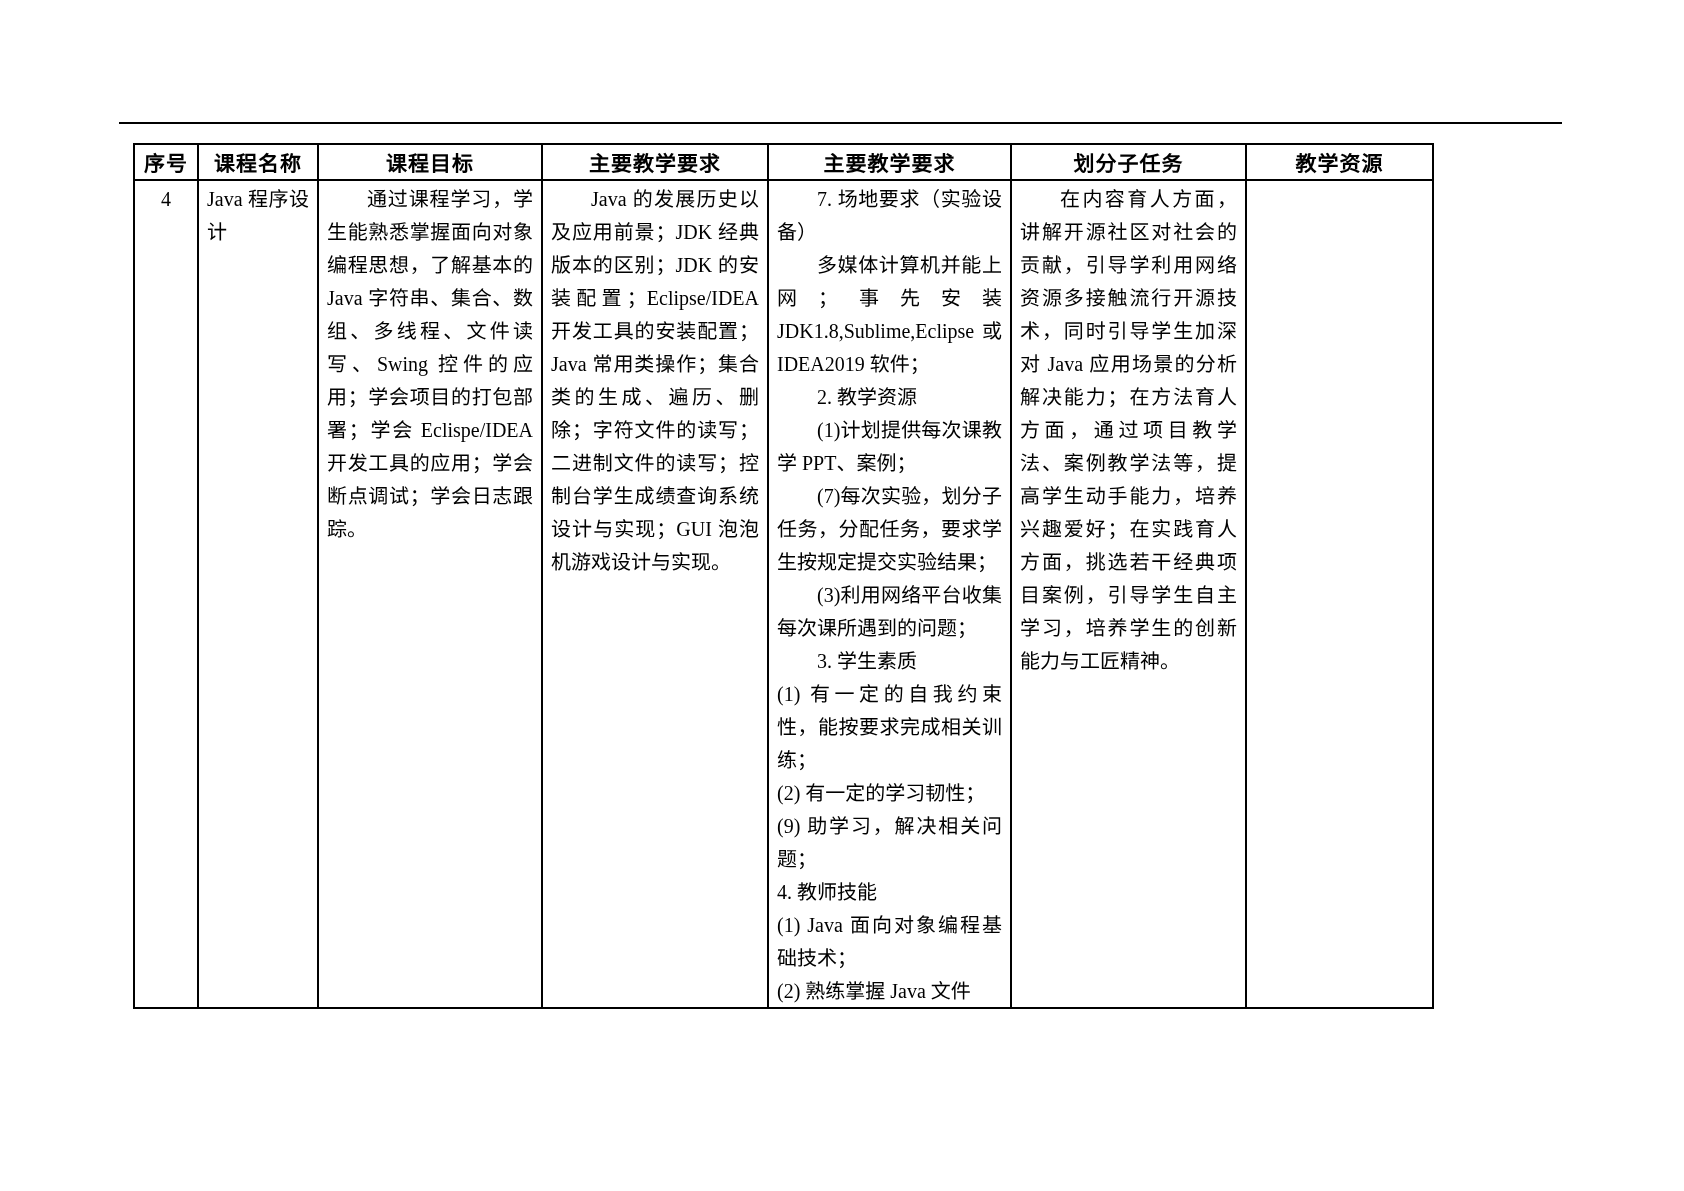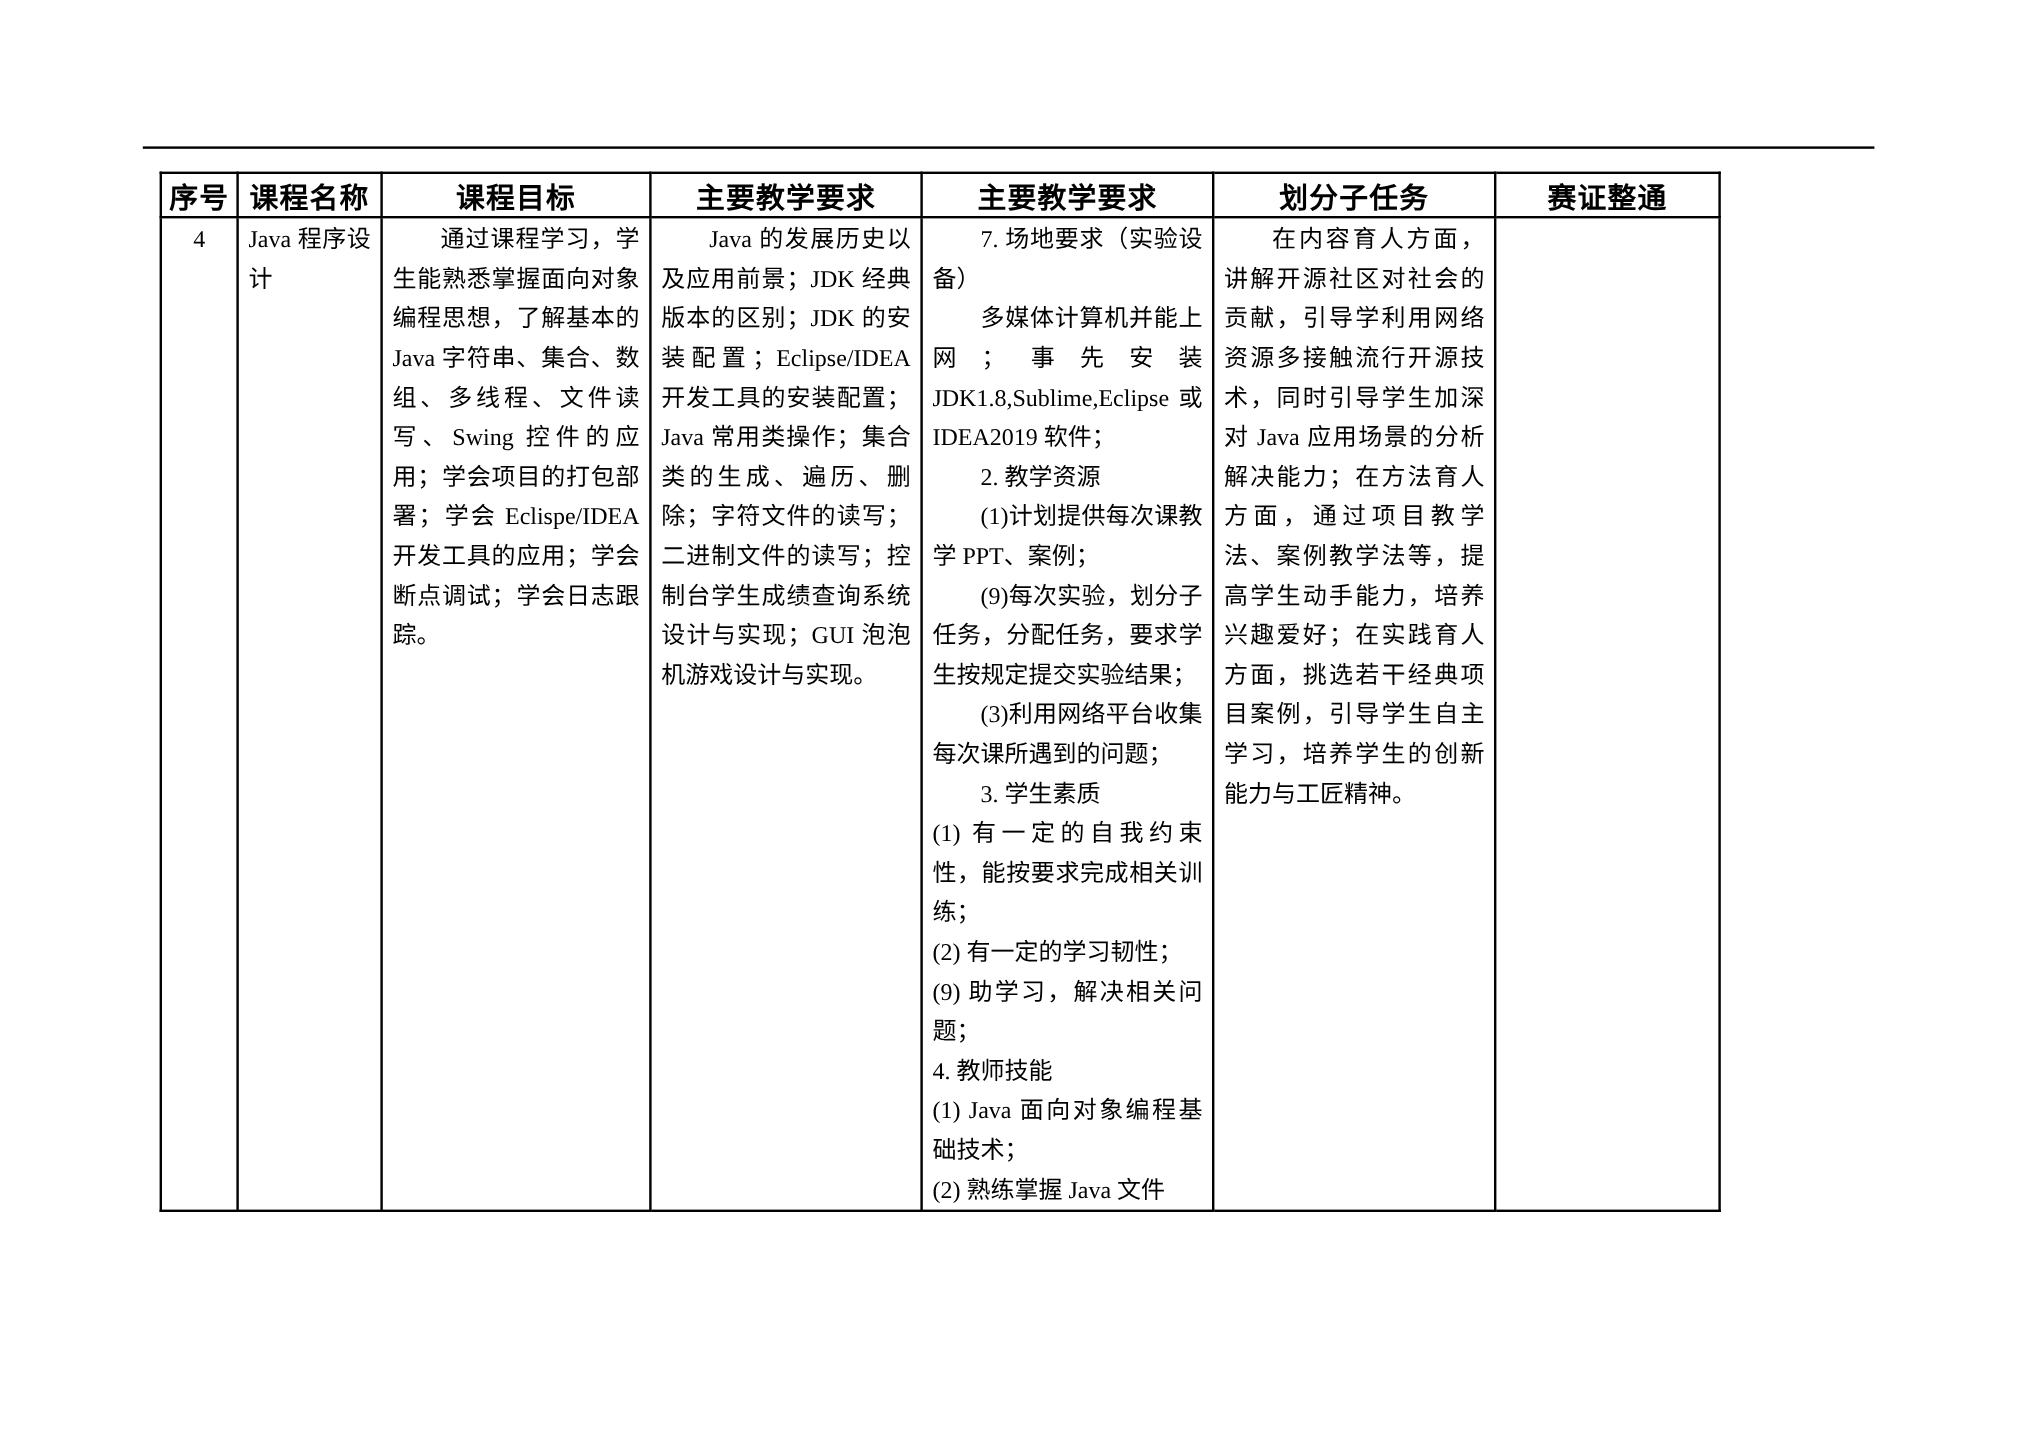--- a/index.html
+++ b/index.html
@@ -18,21 +18,21 @@
   table.course-table{
     position:absolute;left:133px;top:143px;width:1299px;
     border-collapse:collapse;table-layout:fixed;
   }
   .course-table th,.course-table td{
     border:2px solid #000;
     box-sizing:border-box;
   }
   .course-table thead th{
     height:36px;
-    font-size:24px;font-weight:bold;text-align:center;vertical-align:middle;
+    font-size:21px;font-weight:bold;text-align:center;vertical-align:middle;
     letter-spacing:1px;padding:0 2px;
   }
   .course-table tbody tr{height:828px;}
   .course-table tbody td{
     vertical-align:top;
     padding:2px 8px 0 8px;
     font-size:20px;line-height:33px;
   }
   td.cell-index{text-align:center;}
   .cellbox{max-height:822px;overflow:hidden;}
@@ -63,21 +63,21 @@
       <col style="width:187px">
     </colgroup>
     <thead>
       <tr>
         <th>序号</th>
         <th>课程名称</th>
         <th>课程目标</th>
         <th>主要教学要求</th>
         <th>主要教学要求</th>
         <th>划分子任务</th>
-        <th>赛证整通</th>
+        <th>教学资源</th>
       </tr>
     </thead>
     <tbody>
       <tr>
         <td class="cell-index">
           <div class="cellbox">4</div>
         </td>
         <td class="cell-course-name">
           <div class="cellbox">
               <p class="para">Java 程序设计</p>
@@ -92,21 +92,21 @@
           <div class="cellbox">
               <p class="para indent">Java 的发展历史以及应用前景；JDK 经典版本的区别；JDK 的安装配置；Eclipse/IDEA 开发工具的安装配置；Java 常用类操作；集合类的生成、遍历、删除；字符文件的读写；二进制文件的读写；控制台学生成绩查询系统设计与实现；GUI 泡泡机游戏设计与实现。</p>
             </div>
         </td>
         <td>
           <div class="cellbox">
               <p class="para indent">7. 场地要求（实验设备）</p>
               <p class="para indent">多媒体计算机并能上网；事先安装 JDK1.8,Sublime,Eclipse 或 IDEA2019 软件；</p>
               <p class="para indent">2. 教学资源</p>
               <p class="para indent">(1)计划提供每次课教学 PPT、案例；</p>
-              <p class="para indent">(9)每次实验，划分子任务，分配任务，要求学生按规定提交实验结果；</p>
+              <p class="para indent">(7)每次实验，划分子任务，分配任务，要求学生按规定提交实验结果；</p>
               <p class="para indent">(3)利用网络平台收集每次课所遇到的问题；</p>
               <p class="para indent">3. 学生素质</p>
               <p class="para">(1) 有一定的自我约束性，能按要求完成相关训练；</p>
               <p class="para">(2) 有一定的学习韧性；</p>
               <p class="para">(9) 助学习，解决相关问题；</p>
               <p class="para">4. 教师技能</p>
               <p class="para">(1)  Java 面向对象编程基础技术；</p>
               <p class="para">(2) 熟练掌握 Java 文件</p>
             </div>
         </td>

